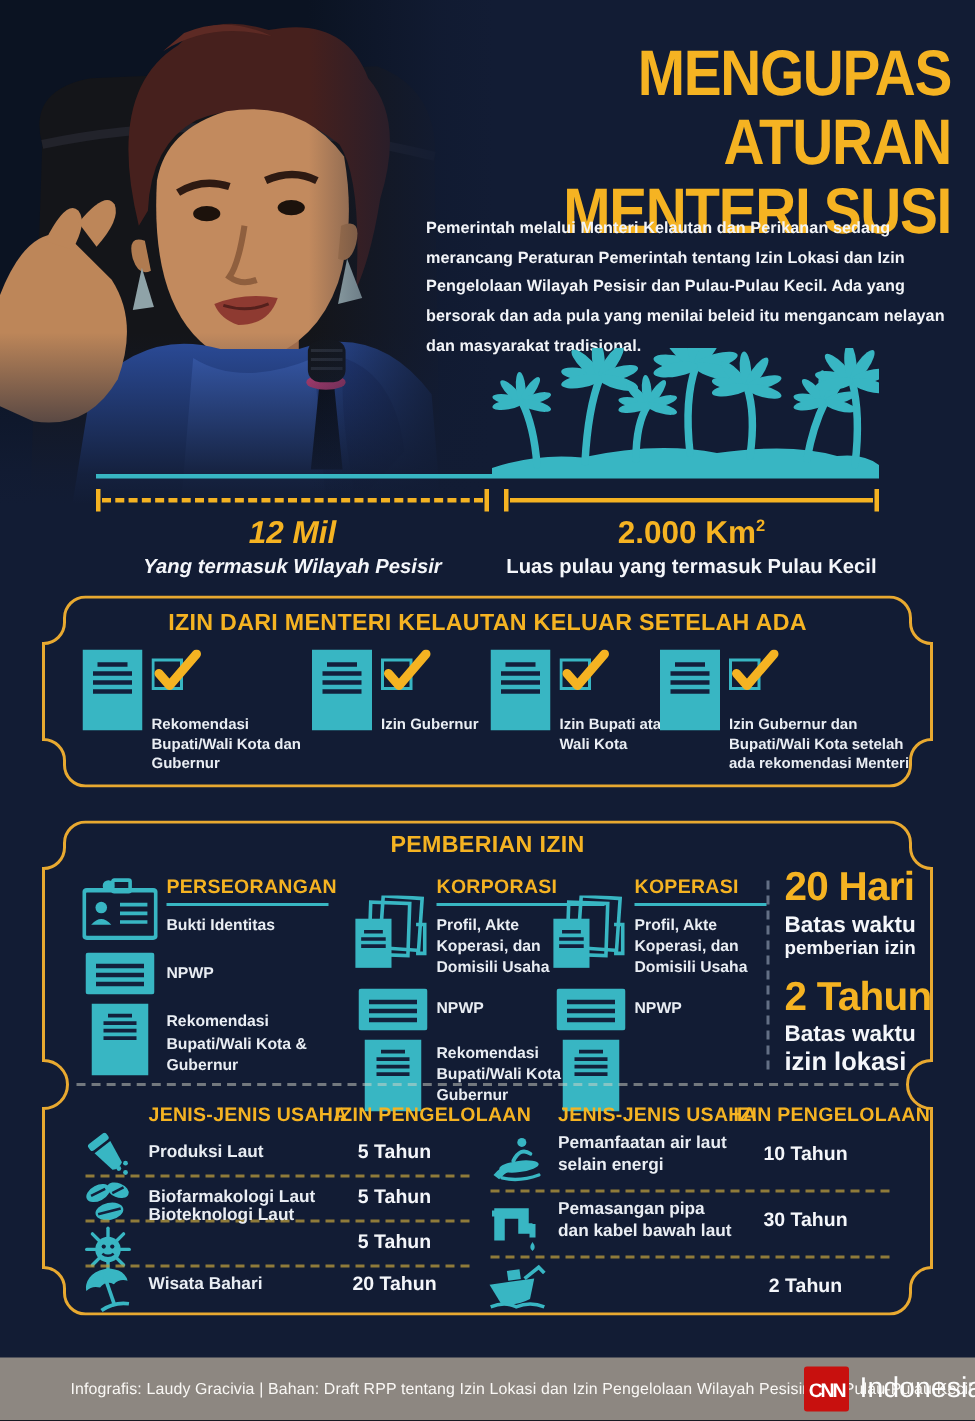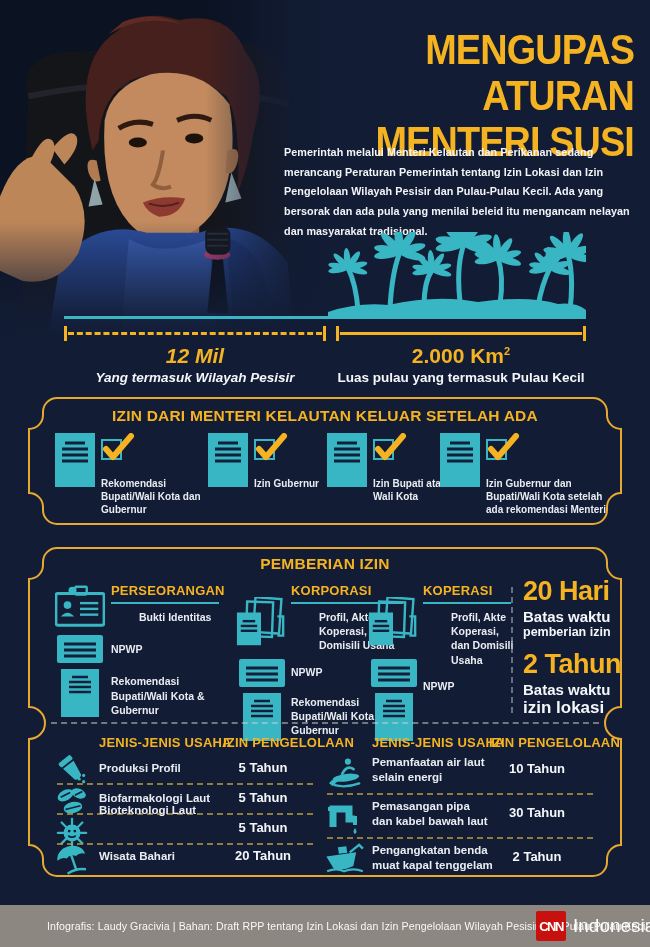--- a/index.html
+++ b/index.html
@@ -48,21 +48,21 @@
     font-weight:bold;font-size:15.5px;letter-spacing:.2px;}
   
   .p-item{position:absolute;top:36px;display:flex;}
   .p-item .doc{flex:none;}
   .p-col{margin-left:6px;display:flex;flex-direction:column;}
   .p-label{margin-top:16px;font-size:10px;font-weight:bold;line-height:1.3;color:#e9edf3;}
   
   .g-col{position:absolute;top:36px;}
   .g-head{font-size:13px;font-weight:bold;color:#f5b322;letter-spacing:.2px;}
   .g-rule{height:2px;background:#38b6c3;margin:4px 0 6px;}
-  .g-item{font-size:10.5px;font-weight:bold;line-height:1.35;color:#e9edf3;margin-left:28px;}
+  .g-item{font-size:10.5px;font-weight:bold;line-height:1.35;color:#e9edf3;}
   .g-icon{position:absolute;}
   .vdash{position:absolute;left:484px;top:40px;height:126px;border-left:2px dashed rgba(165,180,200,.55);}
   .dur{position:absolute;left:496px;top:31px;width:112px;line-height:1;}
   .dur-val{font-size:27px;font-weight:bold;color:#f5b322;letter-spacing:-.5px;}
   .dur-l1{margin-top:4px;font-size:15px;font-weight:bold;color:#f4f6fa;}
   .dur-l2{margin-top:2px;font-size:12.5px;font-weight:bold;color:#f4f6fa;}
   .dur-l2.big{font-size:17px;}
   .dur-gap{height:12px;}
   .hdash{position:absolute;left:24px;right:24px;top:175px;border-top:2px dashed rgba(210,212,200,.5);}
   
@@ -412,21 +412,21 @@
 
     <svg class="t-icon" style="left:30px;top:208px;" width="32" height="32" viewBox="0 0 36 36">
       <g fill="#38b6c3" transform="rotate(-38 16 16)">
         <rect x="8" y="2" width="17" height="6" rx="2"></rect>
         <path d="M9,10 L24,10 L21,28 Q16,31 12,28 Z"></path>
       </g>
       <circle cx="25" cy="27" r="1.8" fill="#38b6c3"></circle>
         <circle cx="30" cy="23" r="1.8" fill="#38b6c3"></circle>
         <circle cx="30" cy="30" r="1.8" fill="#38b6c3"></circle>
     </svg>
-    <div class="t-label" style="left:72px;top:214px;width:115px;">Produksi Profil</div>
+    <div class="t-label" style="left:72px;top:214px;width:115px;">Produksi Laut</div>
     <div class="t-value" style="left:186px;top:213px;width:100px;">5 Tahun</div>
     <div class="t-sep" style="left:30px;width:256px;top:236px;"></div>
 
     <svg class="t-icon" style="left:28px;top:238px;" width="34" height="32" viewBox="0 0 36 34">
       <ellipse cx="11" cy="11" rx="9" ry="5.5" fill="#38b6c3" transform="rotate(-28 11 11)"></ellipse>
       <ellipse cx="25" cy="9" rx="8" ry="5" fill="#38b6c3" transform="rotate(22 25 9)"></ellipse>
       <ellipse cx="19" cy="24" rx="10" ry="6" fill="#38b6c3" transform="rotate(-12 19 24)"></ellipse>
       <g stroke="#12203c" stroke-width="1.8">
         <line x1="6" y1="13" x2="16" y2="8"></line>
           <line x1="21" y1="11" x2="29" y2="7"></line>
@@ -490,21 +490,20 @@
     <div class="t-label" style="left:345px;top:252px;width:118px;">Pemasangan pipa dan kabel bawah laut</div>
     <div class="t-value" style="left:455px;top:258px;width:110px;">30 Tahun</div>
     <div class="t-sep" style="left:300px;width:266px;top:290px;"></div>
 
     <svg class="t-icon" style="left:298px;top:296px;" width="40" height="32" viewBox="0 0 42 34">
       <path d="M2,12 L34,12 L29,26 Q18,30 8,26 Z" fill="#38b6c3" transform="rotate(-8 18 19)"></path>
       <rect x="14" y="4" width="9" height="7" fill="#38b6c3" transform="rotate(-8 18 8)"></rect>
       <path d="M26,10 L36,2 L40,6" stroke="#38b6c3" stroke-width="2.6" fill="none"></path>
       <path d="M2,30 Q12,26 20,30 Q30,26 40,30" stroke="#38b6c3" stroke-width="2.4" fill="none"></path>
     </svg>
-    <div class="t-label" style="left:345px;top:296px;width:122px;">Pengangkatan benda muat kapal tenggelam</div>
     <div class="t-value" style="left:455px;top:302px;width:110px;">2 Tahun</div>
   </div>
 
   <div class="footer">
     <div class="credit">Infografis: Laudy Gracivia | Bahan: Draft RPP tentang Izin Lokasi dan Izin Pengelolaan Wilayah Pesisir dan Pulau-Pulau Kecil</div>
     <div class="cnn-box">
       <span>CNN</span>
     </div>
     <div class="brand-name">Indonesia</div>
   </div>

